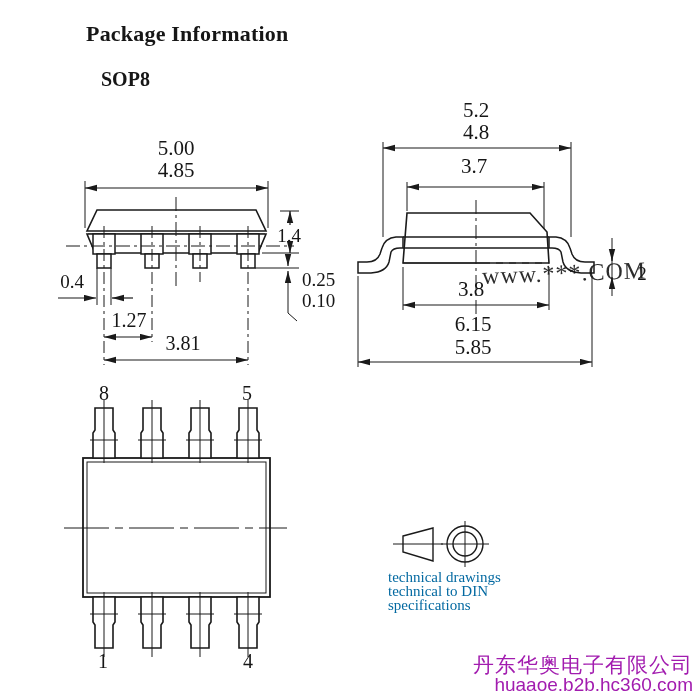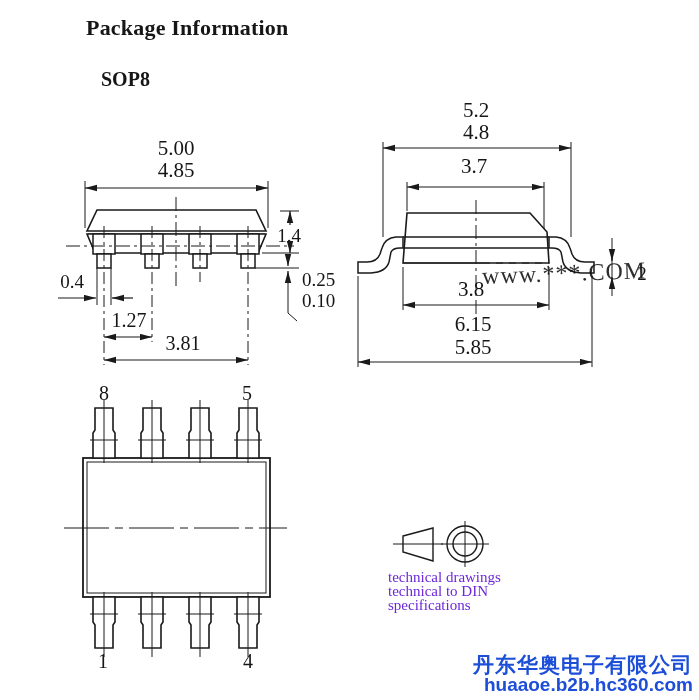--- a/index.html
+++ b/index.html
@@ -1,22 +1,22 @@
 <!DOCTYPE html>
 <html><head>
 <meta charset="utf-8">
 <style>
   html,body{margin:0;padding:0;background:#fff;}
   #stage{position:relative;width:699px;height:700px;background:#ffffff;overflow:hidden;
          font-family:"Liberation Serif", serif;color:#161616;}
   .abs{position:absolute;}
-  #title{left:86px;top:15px;font-size:22px;font-weight:bold;letter-spacing:.2px;}
+  #title{left:86px;top:21px;font-size:22px;font-weight:bold;letter-spacing:.2px;}
   #pkg{left:89px;top:68px;font-size:20px;font-weight:bold;margin-left:12px;}
   #units{left:174px;top:70px;font-size:19px;}
-  #din-note{left:388px;top:570px;font-size:15px;line-height:14px;color:#6d28d9;}
+  #din-note{left:388px;top:570px;font-size:15px;line-height:14px;color:#0369a1;}
   #footer{right:6px;bottom:5px;text-align:right;line-height:20px;}
   #footer .cn{font-size:21px;letter-spacing:1px;font-family:sans-serif;}
   #footer .url{font-size:19px;font-family:"Liberation Sans",sans-serif;text-align:right;}
   svg text{font-family:"Liberation Serif",serif;fill:#161616;}
 </style>
 </head>
 <body>
 
 <div id="stage">
 
@@ -196,18 +196,18 @@
       </g>
     </g>
   </svg>
 
   <div class="abs" id="din-note">
     <div>technical drawings</div>
     <div>technical to DIN</div>
     <div>specifications</div>
   </div>
 
-  <div class="abs" id="footer" style="color: #1d4ed8; font-weight: bold;">
+  <div class="abs" id="footer" style="color: #a21caf;">
     <div class="cn">丹东华奥电子有限公司</div>
     <div class="url">huaaoe.b2b.hc360.com</div>
   </div>
 
 </div>
 
 </body></html>

